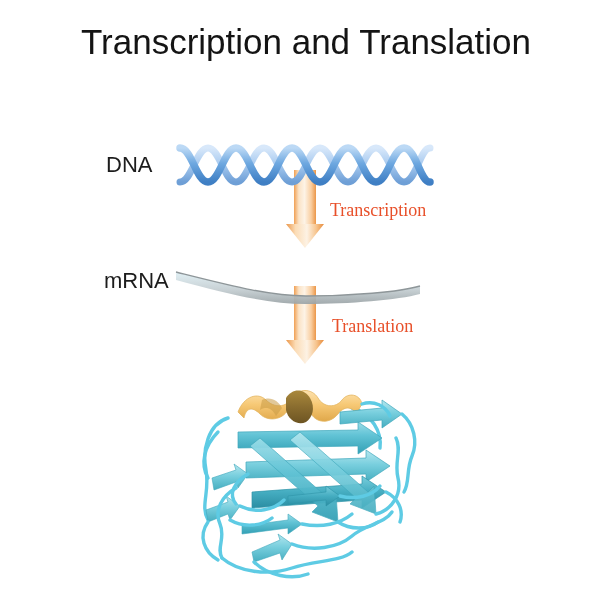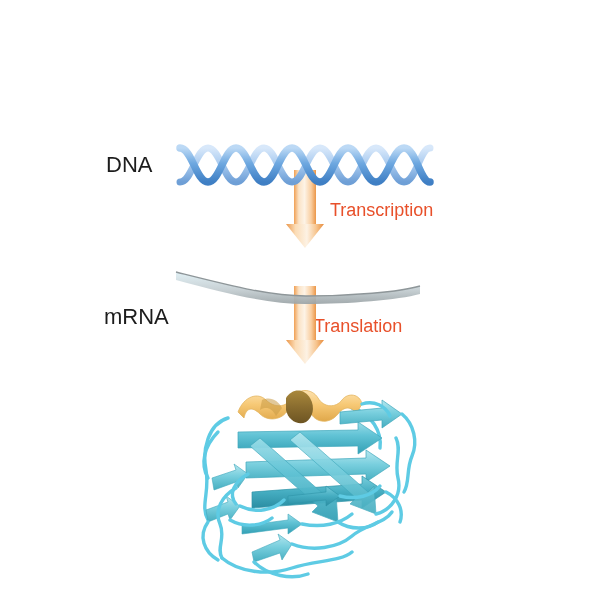--- a/index.html
+++ b/index.html
@@ -30,46 +30,47 @@
     font-family: "Liberation Sans", sans-serif;
   }
   .row-label {
     position: absolute;
     font-size: 22px;
     color: #1c1c1c;
     font-family: "Liberation Sans", sans-serif;
     white-space: nowrap;
   }
   #label-dna  { left: 106px; top: 152px; }
-  #label-mrna { left: 104px; top: 268px; margin-top: 36px; }
+  #label-mrna { left: 104px; top: 268px; }
   #label-protein { left: 104px; top: 476px; }
 
   .step-label {
     position: absolute;
     font-size: 18px;
     color: #e8502a;
-    font-family: Liberation Sans, sans-serif;
+    font-family: Liberation Serif, serif;
     white-space: nowrap;
   }
   #label-transcription { left: 330px; top: 200px; }
-  #label-translation   { left: 314px; top: 316px; }
+  #label-translation   { left: 332px; top: 316px; }
 
   .svg-layer {
     position: absolute;
     left: 0;
     top: 0;
     width: 612px;
     height: 612px;
   }
 </style>
 </head>
 <body>
 
 <div id="canvas">
 
+  <div class="page-title">Transcription and Translation</div>
 
   <div class="row-label" id="label-dna">DNA</div>
   <div class="row-label" id="label-mrna">mRNA</div>
 
   <div class="step-label" id="label-transcription">Transcription</div>
   <div class="step-label" id="label-translation">Translation</div>
 
   <svg class="svg-layer" viewBox="0 0 612 612">
     <defs>
       <linearGradient id="gradArrow" x1="0" y1="0" x2="1" y2="0">

